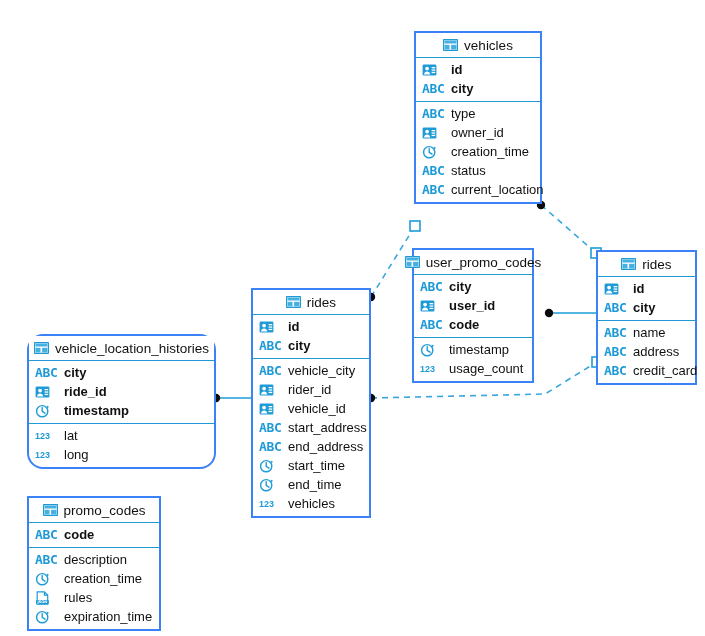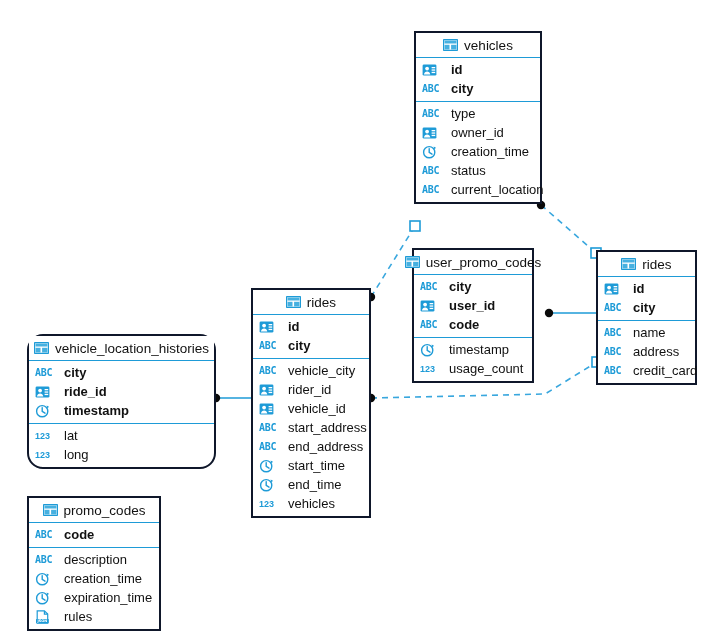--- a/index.html
+++ b/index.html
@@ -9,21 +9,21 @@
     font-family:"Liberation Sans", sans-serif;
     overflow:hidden;
     position:relative;
   }
   #canvas{position:absolute;left:0;top:0;width:705px;height:636px;}
   svg#edges{position:absolute;left:0;top:0;width:705px;height:636px;pointer-events:none;}
 
   .table-node{
     position:absolute;
     background:#ffffff;
-    border:2px solid #0f172a;
+    border:2px solid #3b82f6;
     box-sizing:border-box;
     z-index:2;
   }
   .tbl-header{
     height:24px;
     display:flex;align-items:center;justify-content:center;
     gap:6px;
     border-bottom:1px solid #1e9bd7;
     background:#ffffff;
     font-size:13.5px;
@@ -41,21 +41,21 @@
     white-space:nowrap;
   }
   .field.bold .fname{font-weight:bold;}
   .fname{line-height:19px;}
 
   
   .ic{width:15px;height:14px;flex:0 0 15px;display:block;}
 
   .ic-abc{
     font-family:"DejaVu Sans Mono", monospace;
-    font-size:10px;font-weight:bold;color:#1e9bd7;
+    font-size:13px;font-weight:bold;color:#1e9bd7;
     letter-spacing:-0.3px;line-height:14px;text-align:left;
   }
   .ic-num{
     font-family:"Liberation Sans", sans-serif;
     font-size:9px;font-weight:bold;color:#1e9bd7;
     line-height:14px;text-align:left;
   }
   .tbl-icon{width:15px;height:12px;flex:0 0 15px;}
 
   
@@ -398,30 +398,30 @@
         <div class="field">
           <svg class="ic" viewBox="0 0 15 14">
             <circle cx="7.2" cy="7.2" r="5.6" fill="#ffffff" stroke="#1e9bd7" stroke-width="1.4"></circle>
             <path d="M7.2 3.6v3.8l2.8 1.8" fill="none" stroke="#1e9bd7" stroke-width="1.4" stroke-linecap="round"></path>
             <path d="M11.6 1.6l2.4 1.2-1.6 1.6z" fill="#1e9bd7"></path>
           </svg>
           <span class="fname">creation_time</span>
         </div>
         <div class="field">
           <svg class="ic" viewBox="0 0 15 14">
-            <circle cx="7.2" cy="7.2" r="5.6" fill="#ffffff" stroke="#1e9bd7" stroke-width="1.4"></circle>
-            <path d="M7.2 3.6v3.8l2.8 1.8" fill="none" stroke="#1e9bd7" stroke-width="1.4" stroke-linecap="round"></path>
-            <path d="M11.6 1.6l2.4 1.2-1.6 1.6z" fill="#1e9bd7"></path>
-          </svg>
-          <span class="fname">expiration_time</span>
-        </div>
-        <div class="field">
-          <svg class="ic" viewBox="0 0 15 14">
             <path d="M2.2 0.9h7.2l3.3 3.2v9H2.2z" fill="#ffffff" stroke="#1e9bd7" stroke-width="1.2"></path>
             <path d="M9.4 0.9v3.2h3.3" fill="none" stroke="#1e9bd7" stroke-width="1.2"></path>
             <rect x="1.0" y="9.0" width="12.8" height="4.2" rx="0.6" fill="#1e9bd7"></rect>
             <text x="7.4" y="12.4" font-family="DejaVu Sans, sans-serif" font-size="3.6" font-weight="bold" fill="#ffffff" text-anchor="middle">JSON</text>
           </svg>
           <span class="fname">rules</span>
         </div>
+        <div class="field">
+          <svg class="ic" viewBox="0 0 15 14">
+            <circle cx="7.2" cy="7.2" r="5.6" fill="#ffffff" stroke="#1e9bd7" stroke-width="1.4"></circle>
+            <path d="M7.2 3.6v3.8l2.8 1.8" fill="none" stroke="#1e9bd7" stroke-width="1.4" stroke-linecap="round"></path>
+            <path d="M11.6 1.6l2.4 1.2-1.6 1.6z" fill="#1e9bd7"></path>
+          </svg>
+          <span class="fname">expiration_time</span>
+        </div>
       </div>
     </div>
   </div>
 
 </body></html>

